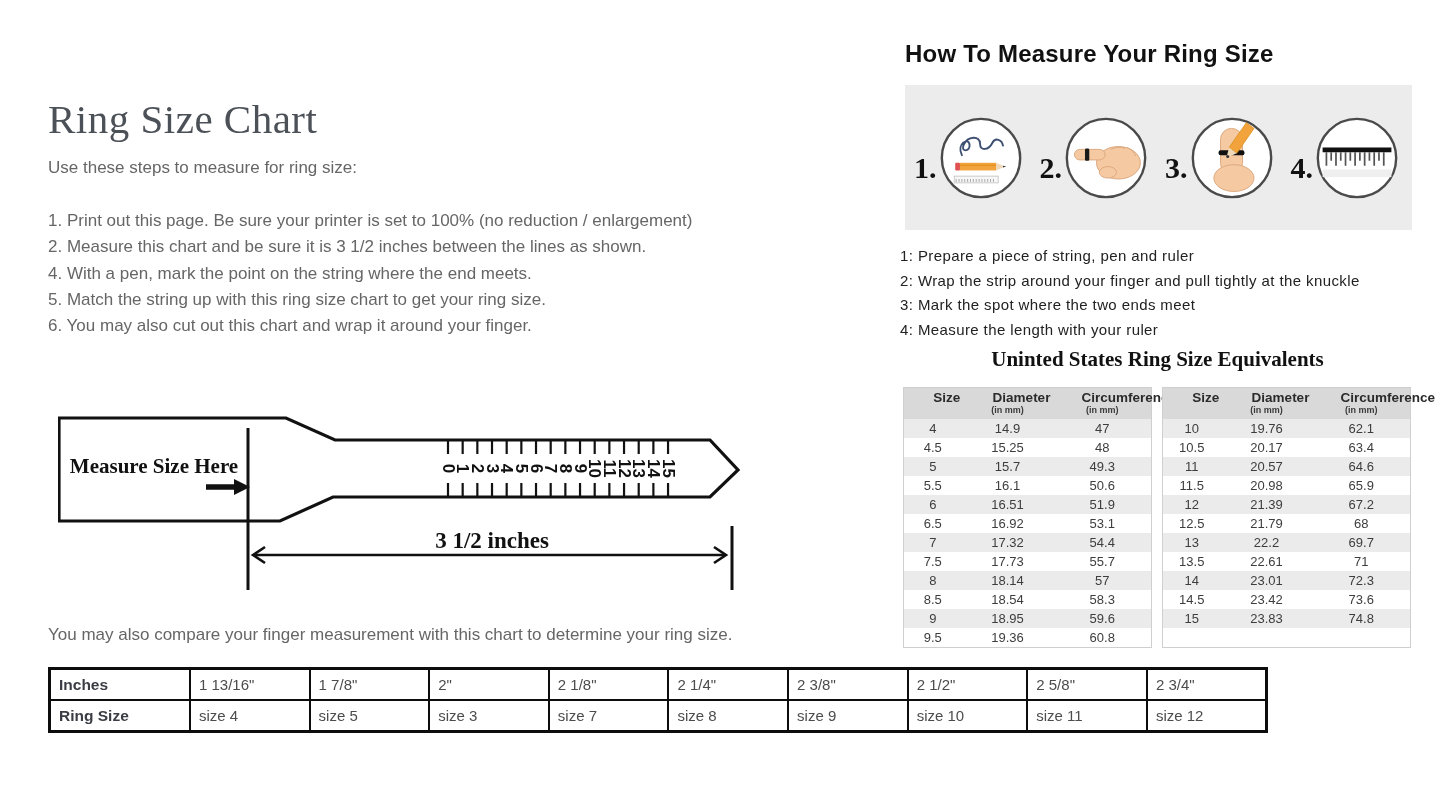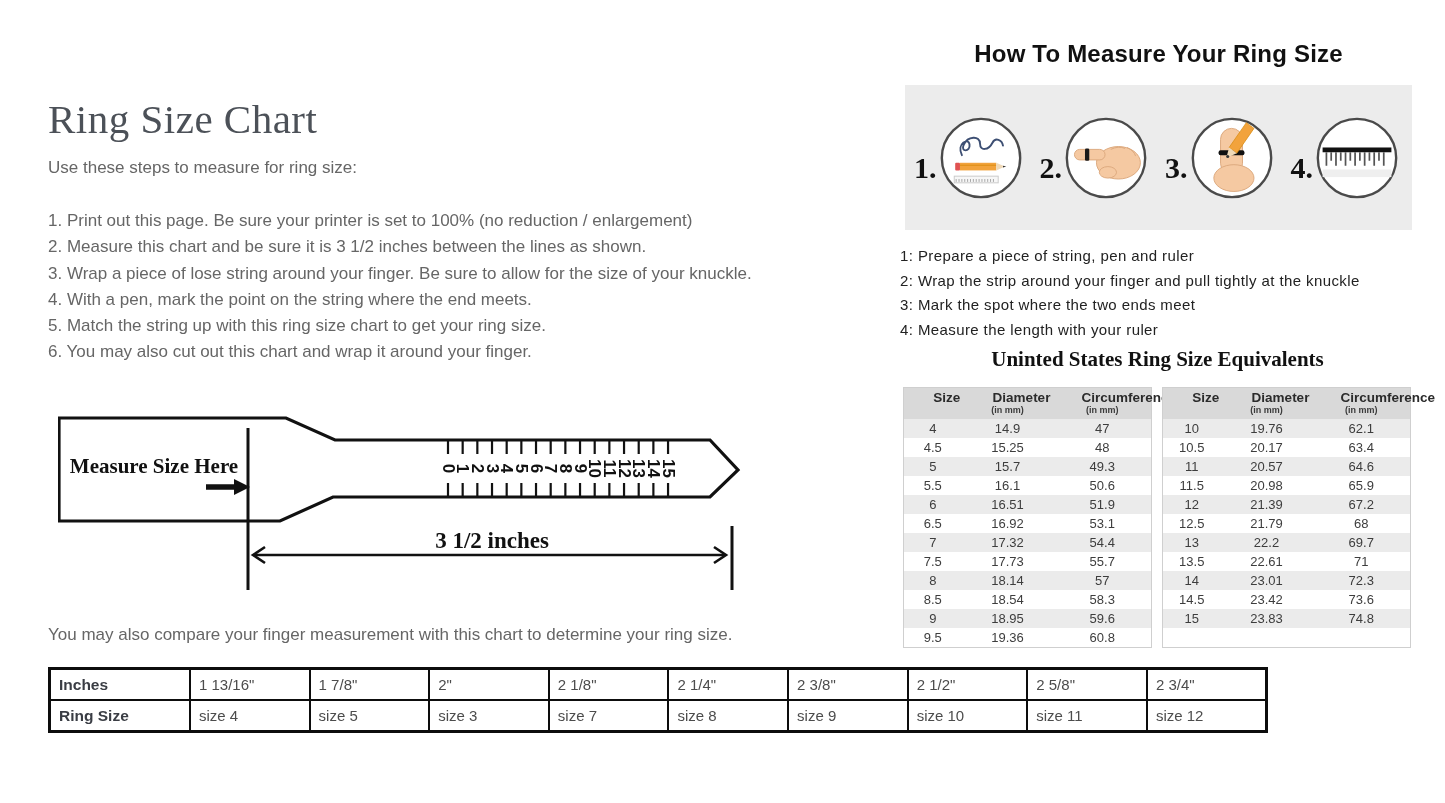--- a/index.html
+++ b/index.html
@@ -19,21 +19,21 @@
   .thin-line{stroke:#111;stroke-width:3;}
   .dim-line{stroke:#111;stroke-width:2.4;}
   .dim-head{fill:none;stroke:#111;stroke-width:2.6;}
   #ticks line{stroke:#111;stroke-width:2.2;}
   .tick-num{font-family:"Liberation Sans", sans-serif;font-weight:700;font-size:17px;fill:#111;
             text-anchor:middle;dominant-baseline:central;}
   .svg-label{font-family:"Liberation Serif", serif;font-weight:700;font-size:21px;fill:#111;text-anchor:middle;}
   .svg-dim-label{font-family:"Liberation Serif", serif;font-weight:700;font-size:23px;fill:#111;text-anchor:middle;}
 
   
-  .howto-title{position:absolute;left:905px;top:40px;width:507px;margin:0;text-align:center;
+  .howto-title{position:absolute;left:905px;top:40px;width:507px;margin:0;
                font-size:24px;font-weight:700;color:#111;letter-spacing:.2px;}
   .howto-panel{position:absolute;left:905px;top:85px;width:507px;height:145px;background:#ececec;
                display:flex;justify-content:space-between;align-items:center;padding:0 12px;box-sizing:border-box;}
   .howto-group{display:flex;align-items:center;}
   .step-num{align-self:flex-end;margin:0 1px 16px -3px;font-family:"Liberation Serif", serif;
             font-weight:700;font-size:30px;color:#111;}
   .howto-circle{width:86px;height:86px;display:block;}
   .howto-steps{position:absolute;left:900px;top:244px;font-size:15px;color:#222;line-height:24.6px;letter-spacing:.4px;}
 
   .eq-title{position:absolute;left:900px;top:347px;width:515px;margin:0;text-align:center;
@@ -64,21 +64,20 @@
 </head>
 <body>
 
 <div class="page">
 
   <h1 class="title">Ring Size Chart</h1>
   <p class="intro">Use these steps to measure for ring size:</p>
   <div class="steps" id="left-steps">
       <div>1. Print out this page. Be sure your printer is set to 100% (no reduction / enlargement)</div>
       <div>2. Measure this chart and be sure it is 3 1/2 inches between the lines as shown.</div>
-      <div>3. Wrap a piece of lose string around your finger. Be sure to allow for the size of your knuckle.</div>
       <div>4. With a pen, mark the point on the string where the end meets.</div>
       <div>5. Match the string up with this ring size chart to get your ring size.</div>
       <div>6. You may also cut out this chart and wrap it around your finger.</div>
     </div>
 
   <div class="diagram">
     <svg viewBox="0 0 690 200">
 
       <polygon class="outline" points="1,5 228,5 277,27 652,27 680,57 652,84 275,84 222,108 1,108"></polygon>
 

